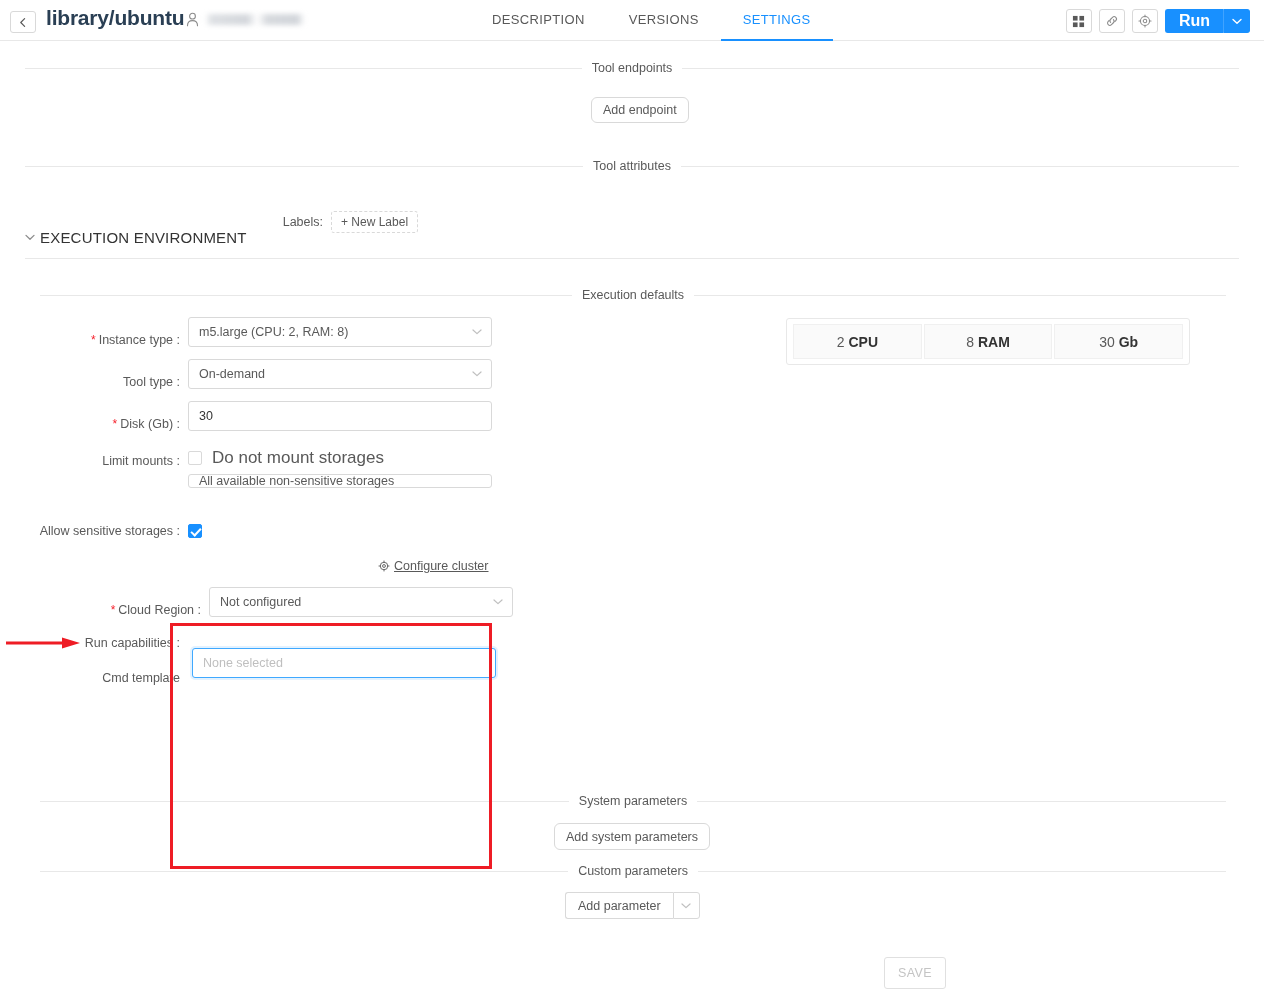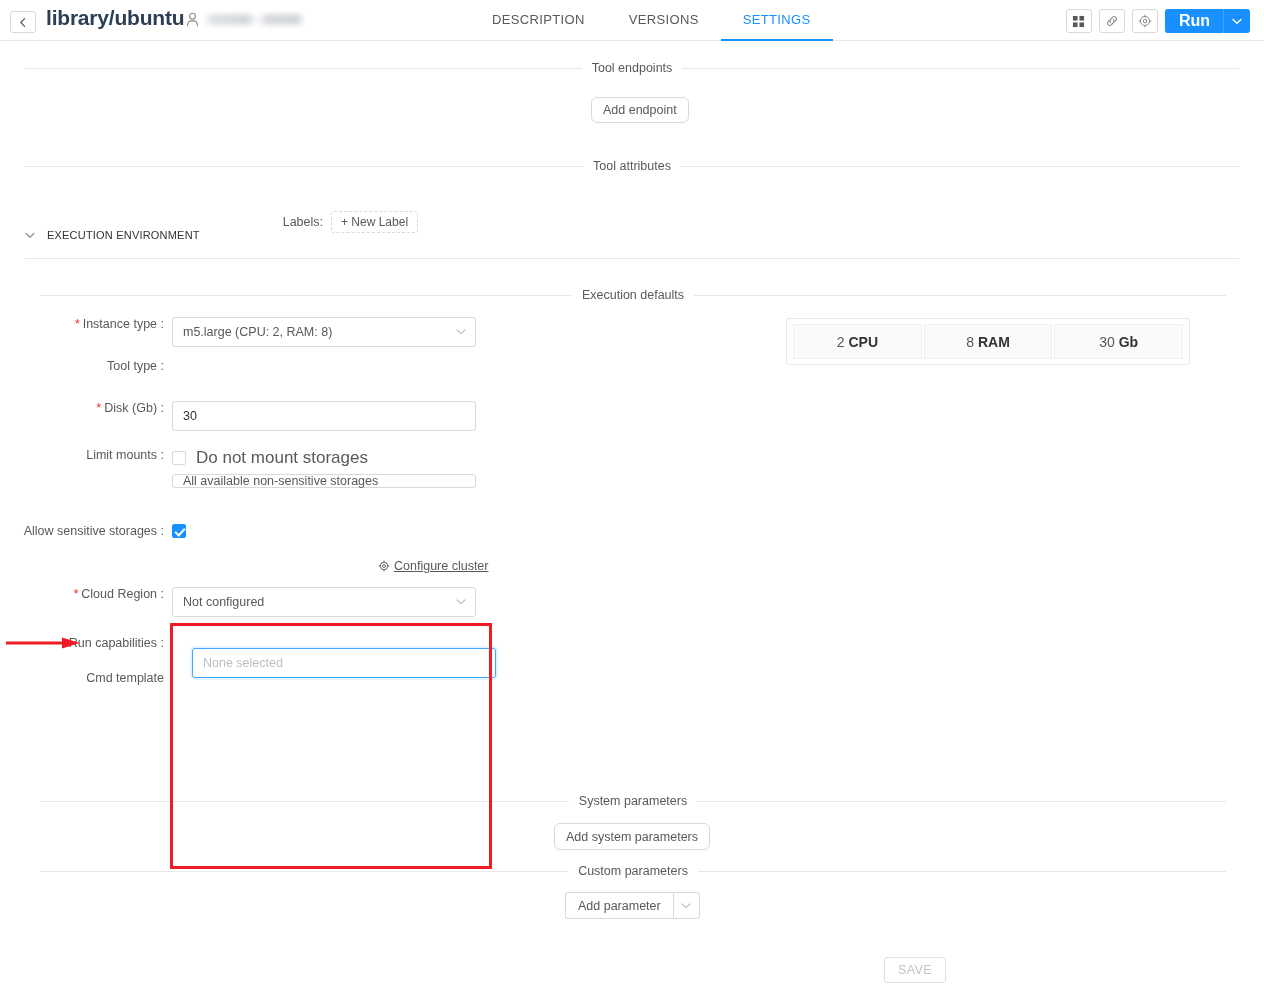--- a/index.html
+++ b/index.html
@@ -133,34 +133,34 @@
   .new-label-btn {
     border: 1px dashed #d9d9d9; border-radius: 3px;
     background: #fff; color: #595959;
     font-size: 12px; height: 22px; padding: 0 9px;
     display: flex; align-items: center; cursor: pointer;
   }
 
   
   .exec-header {
     position: absolute; left: 25px; top: 229px;
-    display: flex; align-items: center; gap: 12px;
-    font-size: 11px; color: #333; letter-spacing: 0.2px;
+    display: flex; align-items: center; gap: 5px;
+    font-size: 15px; color: #333; letter-spacing: 0.2px;
     cursor: pointer;
   }
   .chev { color: #8c8c8c; font-size: 10px; display: block; }
   .hr-full {
     position: absolute; left: 25px; width: 1214px;
     height: 1px; background: #e8e8e8;
   }
 
   
   .form-row {
-    position: absolute; left: 0;
-    display: flex; align-items: flex-start;
+    position: absolute; left: 16px;
+    display: flex; align-items: flex-end;
   }
   .form-label {
     width: 172px; text-align: right;
     padding-right: 8px;
     font-size: 12.5px; color: #595959;
     white-space: nowrap;
   }
   .req-star { color: #f5222d; margin-right: 3px; font-size: 12px; }
   .field {
     width: 304px; height: 30px;
@@ -265,21 +265,21 @@
   }
   .red-arrow {
     position: absolute; left: 6px; top: 636px;
     width: 74px; height: 14px;
     z-index: 41; pointer-events: none;
   }
 
   
   .save-btn {
     position: absolute; left: 884px; top: 957px;
-    width: 62px; height: 26px;
+    width: 62px; height: 32px;
     border: 1px solid #e0e0e0; border-radius: 3px;
     background: #fff; color: #c4c4c4;
     font-size: 12.5px; letter-spacing: 0.4px;
     display: flex; align-items: center; justify-content: center;
     cursor: not-allowed;
     font-family: "Liberation Sans", sans-serif;
   }
 
   .add-param-group {
     position: absolute; left: 565px; top: 892px;
@@ -422,20 +422,26 @@
       <svg class="caret" width="10" height="6" viewBox="0 0 10 6">
         <path d="M1 1 L5 4.6 L9 1" fill="none" stroke="#bfbfbf" stroke-width="1.2" stroke-linecap="round" stroke-linejoin="round"></path>
       </svg>
     </div>
   </div>
 
   <div class="form-row" style="top:359px;">
     <div class="form-label">
       <span>Tool type</span> :
     </div>
+    <div class="field">
+      <span>On-demand</span>
+      <svg class="caret" width="10" height="6" viewBox="0 0 10 6">
+        <path d="M1 1 L5 4.6 L9 1" fill="none" stroke="#bfbfbf" stroke-width="1.2" stroke-linecap="round" stroke-linejoin="round"></path>
+      </svg>
+    </div>
   </div>
 
   <div class="form-row" style="top:401px;">
     <div class="form-label">
       <span class="req-star">*</span><span>Disk (Gb)</span> :
     </div>
     <div class="field input-like">
       <span>30</span>
     </div>
   </div>
@@ -471,21 +477,21 @@
       <g stroke="#595959" stroke-width="1.2" stroke-linecap="round">
         <line x1="8" y1="1.3" x2="8" y2="3"></line>
         <line x1="8" y1="13" x2="8" y2="14.7"></line>
         <line x1="1.3" y1="8" x2="3" y2="8"></line>
         <line x1="13" y1="8" x2="14.7" y2="8"></line>
       </g>
     </svg>
     <span>Configure cluster</span>
   </div>
 
-  <div class="form-row" style="top:587px;">
+  <div class="form-row" style="top:587px;margin-left:21px;">
     <div class="form-label">
       <span class="req-star">*</span><span>Cloud Region</span> :
     </div>
     <div class="field">
       <span>Not configured</span>
       <svg class="caret" width="10" height="6" viewBox="0 0 10 6">
         <path d="M1 1 L5 4.6 L9 1" fill="none" stroke="#bfbfbf" stroke-width="1.2" stroke-linecap="round" stroke-linejoin="round"></path>
       </svg>
     </div>
   </div>

